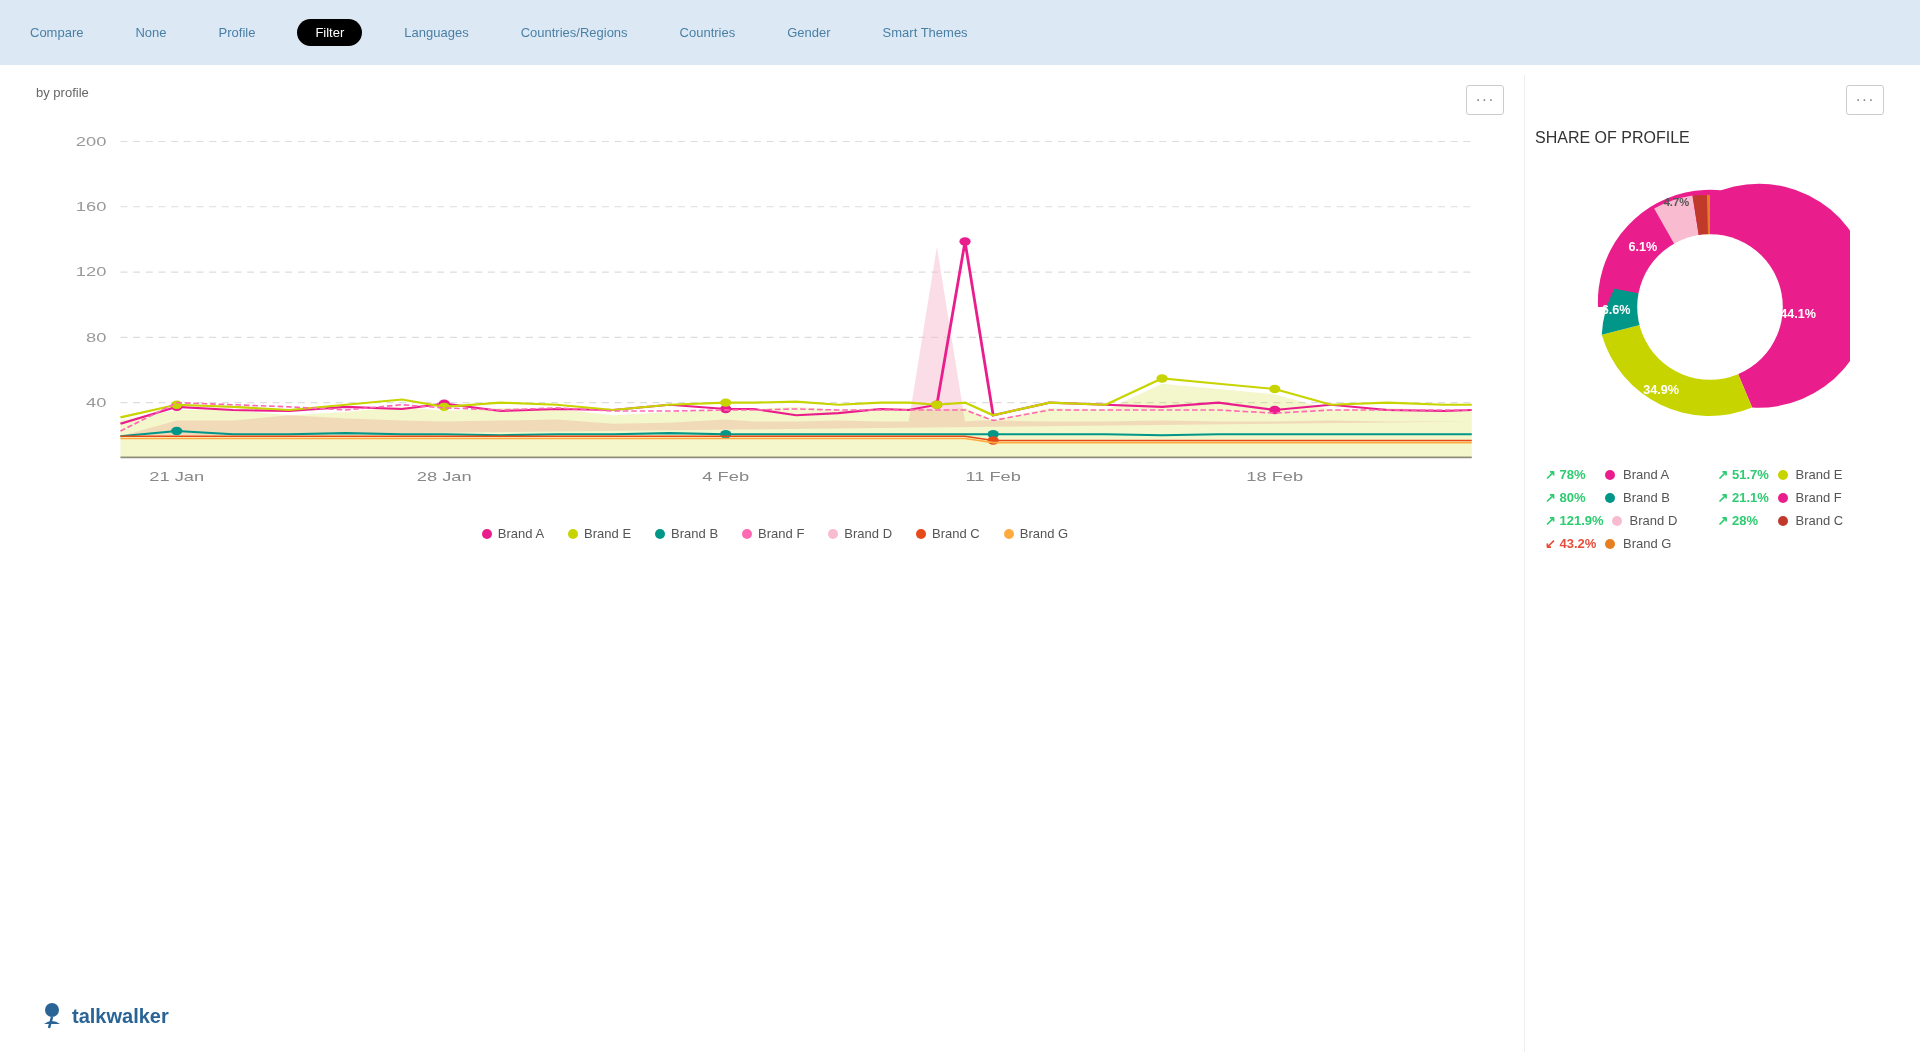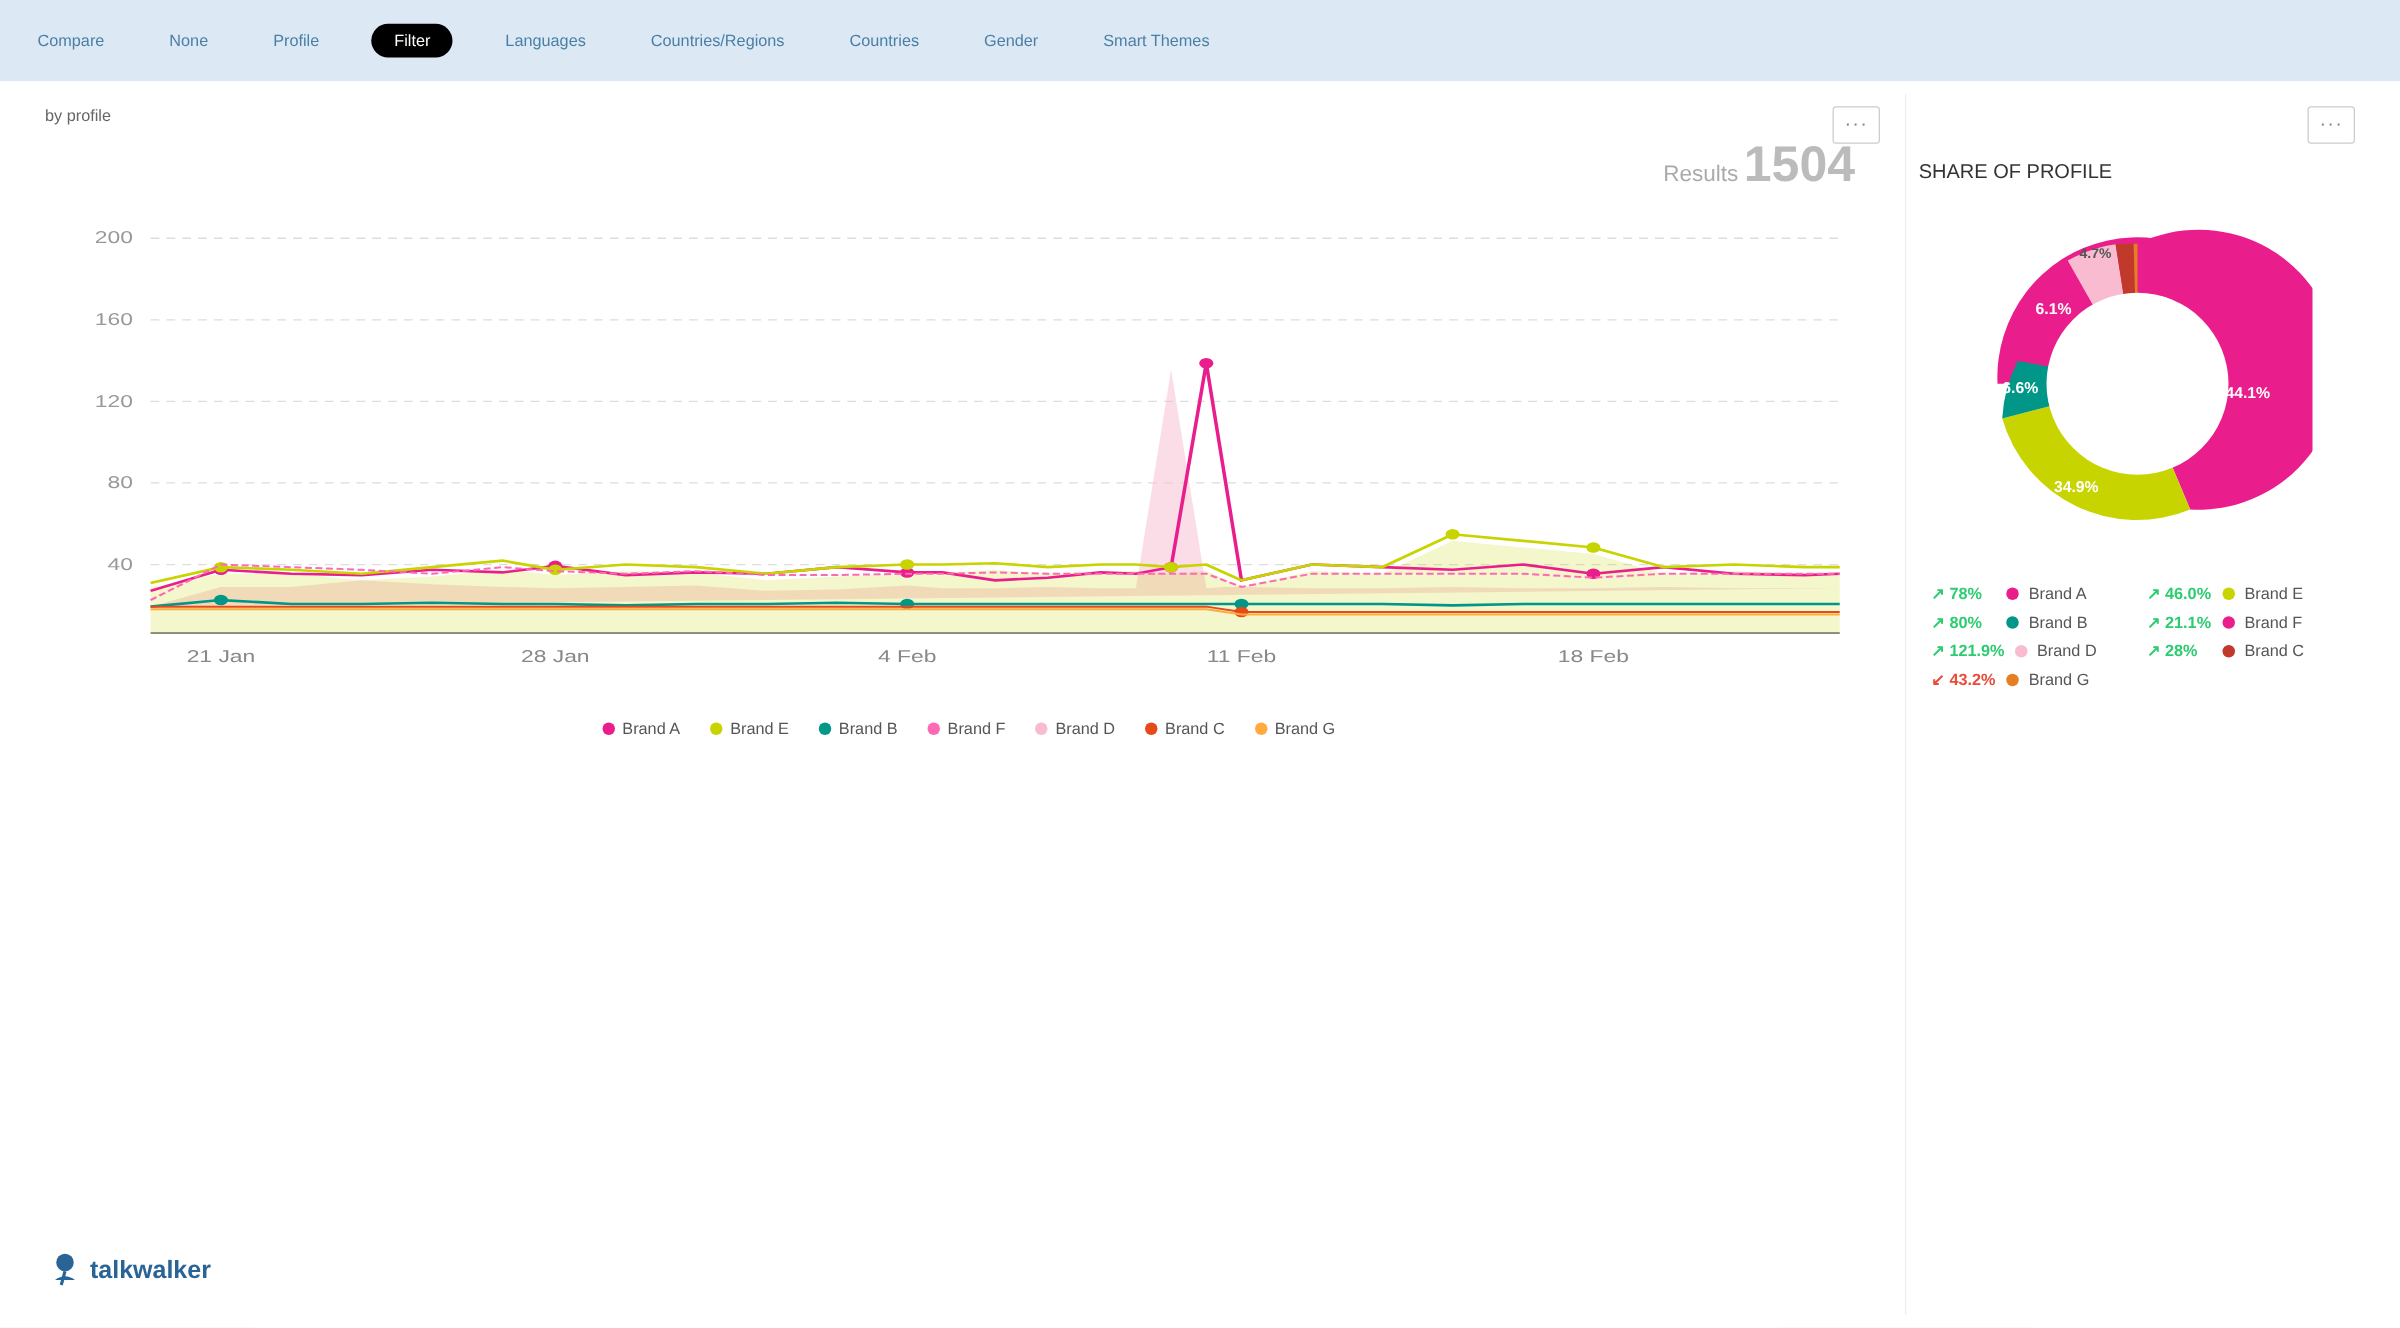--- a/index.html
+++ b/index.html
@@ -204,24 +204,20 @@
   <span class="nav-item">Gender</span>
   <span class="nav-item">Smart Themes</span>
 </nav>
 
 <div class="main-content">
 
   <div class="left-panel">
     <button class="more-btn">···</button>
     <div class="panel-subtitle">by profile</div>
 
-    <div class="results-counter">
-      <span class="results-label">Results</span>
-      <span class="results-number">1504</span>
-    </div>
 
     <div class="chart-container">
       <svg class="chart-svg" viewBox="0 0 1050 380" preserveAspectRatio="none">
 
         <line x1="60" y1="30" x2="1020" y2="30" stroke="#ddd" stroke-dasharray="5,4" stroke-width="1"></line>
         <line x1="60" y1="92" x2="1020" y2="92" stroke="#ddd" stroke-dasharray="5,4" stroke-width="1"></line>
         <line x1="60" y1="154" x2="1020" y2="154" stroke="#ddd" stroke-dasharray="5,4" stroke-width="1"></line>
         <line x1="60" y1="216" x2="1020" y2="216" stroke="#ddd" stroke-dasharray="5,4" stroke-width="1"></line>
         <line x1="60" y1="278" x2="1020" y2="278" stroke="#ddd" stroke-dasharray="5,4" stroke-width="1"></line>
 
@@ -352,21 +348,21 @@
       </svg>
     </div>
 
     <div class="share-legend">
       <div class="share-legend-item">
         <span class="share-pct up">↗ 78%</span>
         <span class="share-dot" style="background:#e91e8c"></span>
         <span class="share-brand">Brand A</span>
       </div>
       <div class="share-legend-item">
-        <span class="share-pct up">↗ 46.0%</span>
+        <span class="share-pct up">↗ 51.7%</span>
         <span class="share-dot" style="background:#c8d400"></span>
         <span class="share-brand">Brand E</span>
       </div>
       <div class="share-legend-item">
         <span class="share-pct up">↗ 80%</span>
         <span class="share-dot" style="background:#009688"></span>
         <span class="share-brand">Brand B</span>
       </div>
       <div class="share-legend-item">
         <span class="share-pct up">↗ 21.1%</span>

